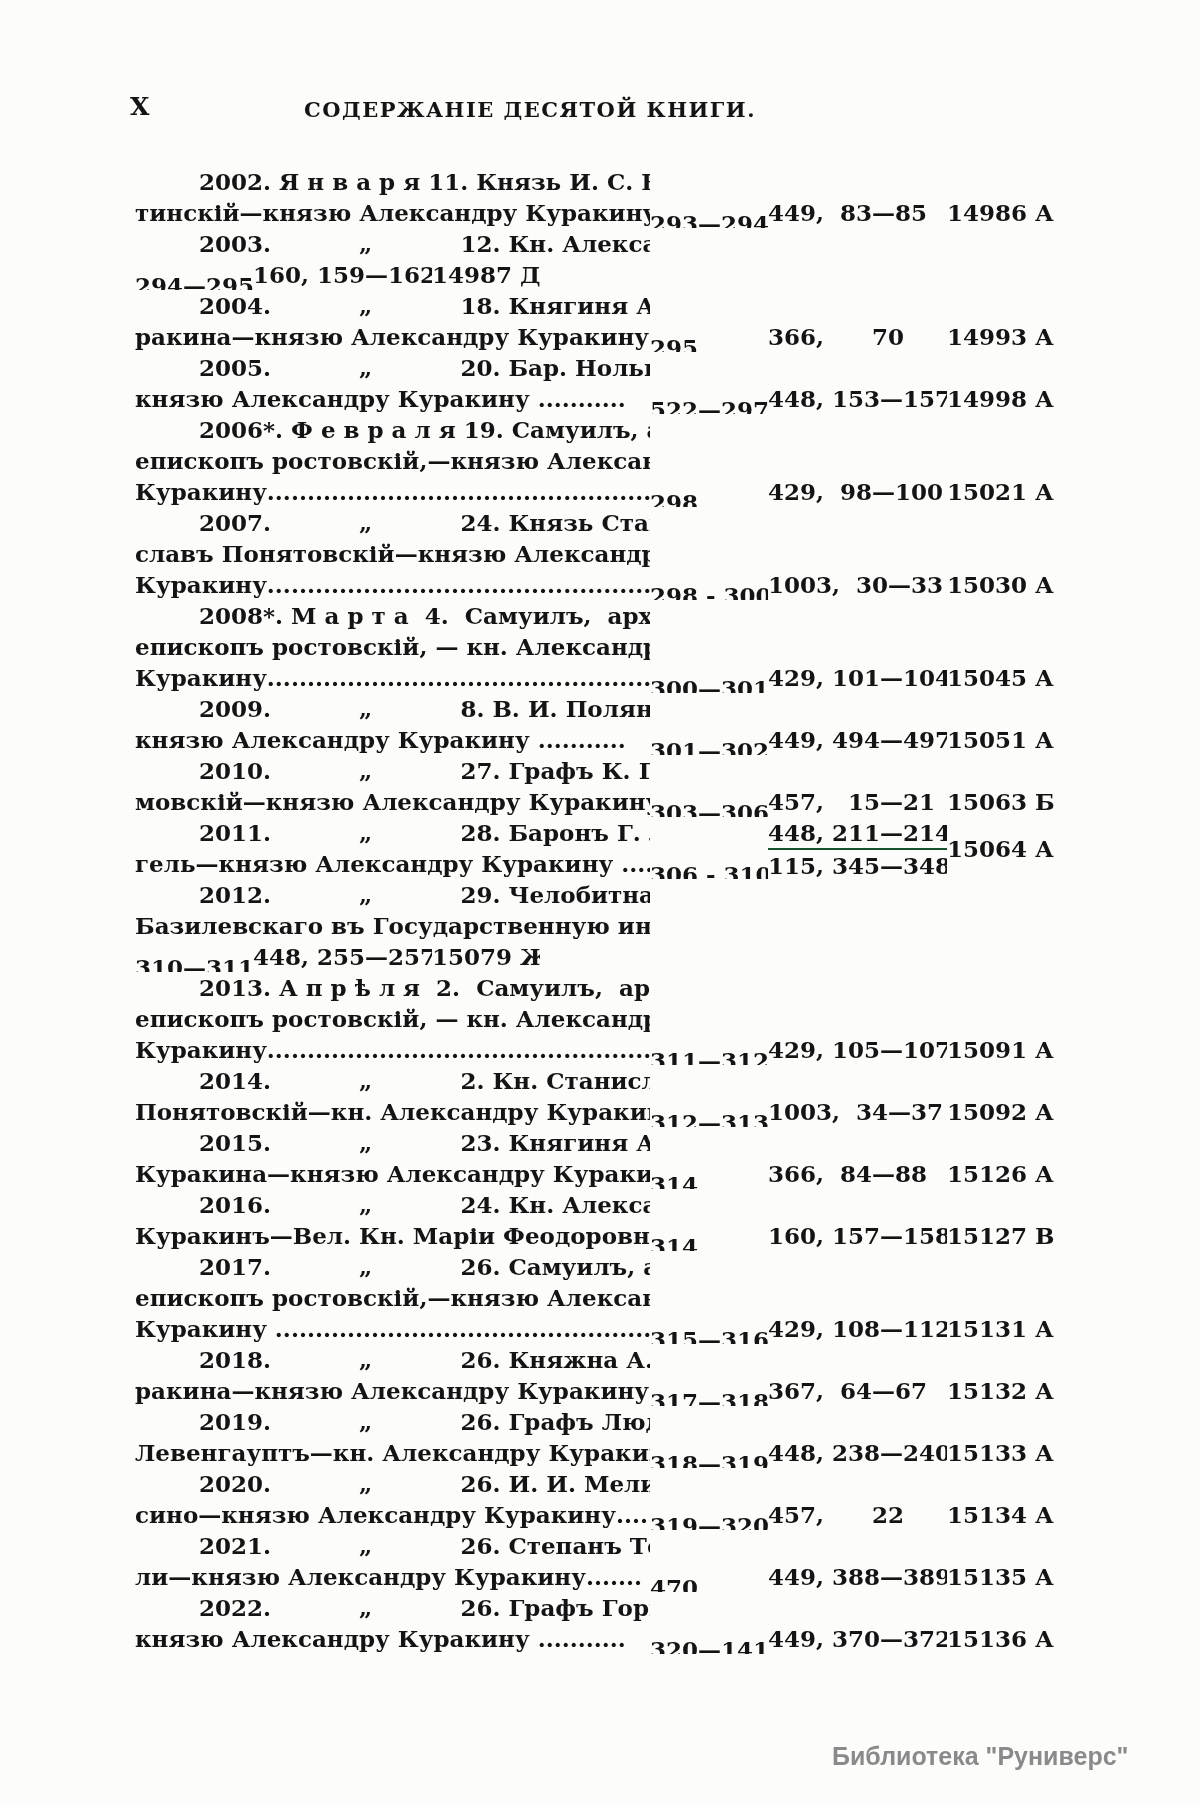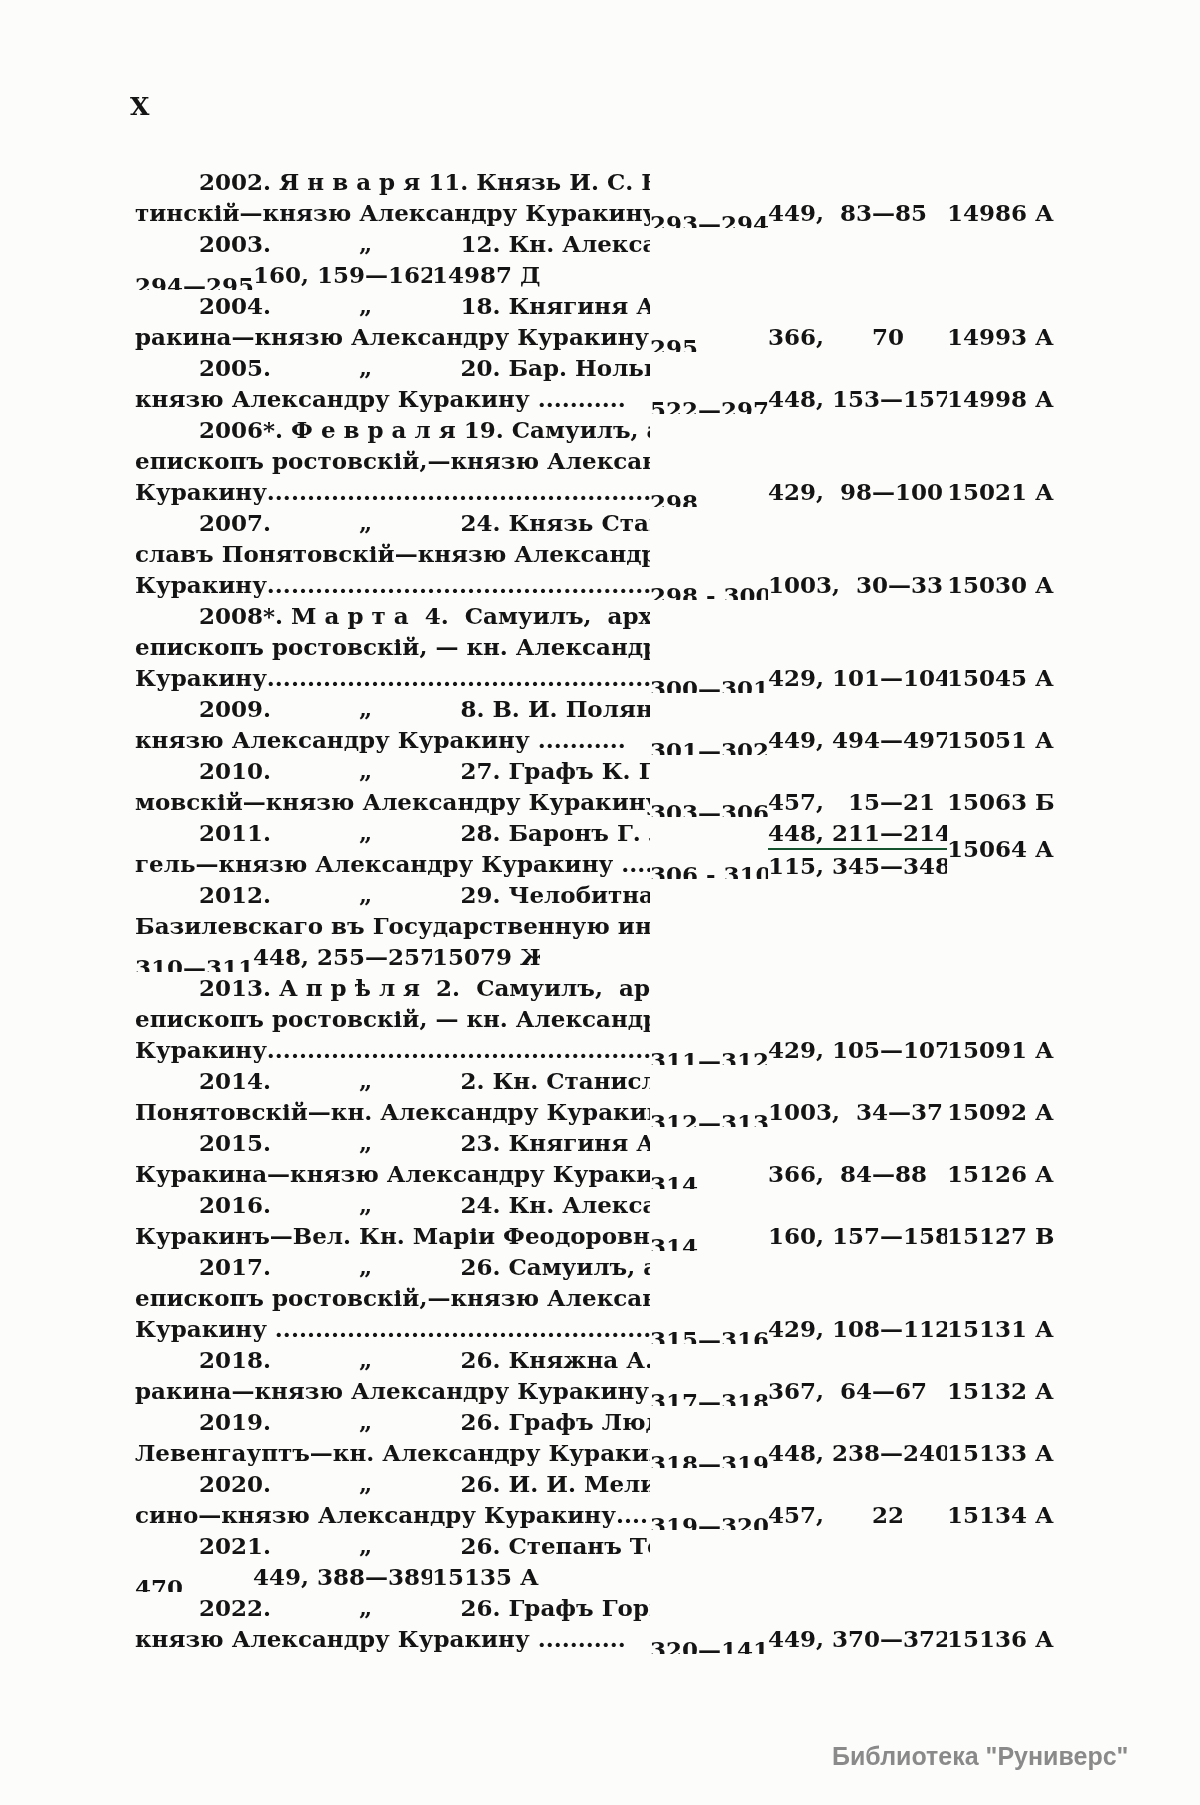--- a/index.html
+++ b/index.html
@@ -42,20 +42,21 @@
     font-family:"Liberation Sans", sans-serif;
     font-size:25px;font-weight:bold;
     color:#8a8a8a;
   }
 </style>
 </head>
 <body>
 
 <div class="page">
   <div class="pagenum">X</div>
+  <div class="title">СОДЕРЖАНІЕ ДЕСЯТОЙ КНИГИ.</div>
   <div class="toc">
   <div class="row ind">
     <span class="t">2002. Я н в а р я 11. Князь И. С. Баря-</span>
     <span class="pg"></span>
     <span class="rf"></span>
     <span class="id"></span>
   </div>
 
   <div class="row">
     <span class="t">тинскій—князю Александру Куракину..</span>
@@ -357,20 +358,21 @@
   </div>
 
   <div class="row ind">
     <span class="t">2021.           „           26. Степанъ Торел-</span>
     <span class="pg"></span>
     <span class="rf"></span>
     <span class="id"></span>
   </div>
 
   <div class="row">
+    <span class="t">ли—князю Александру Куракину.......</span>
     <span class="pg">470</span>
     <span class="rf">449, 388—389</span>
     <span class="id">15135 А.</span>
   </div>
 
   <div class="row ind">
     <span class="t">2022.           „           26. Графъ Горнъ—</span>
     <span class="pg"></span>
     <span class="rf"></span>
     <span class="id"></span>

